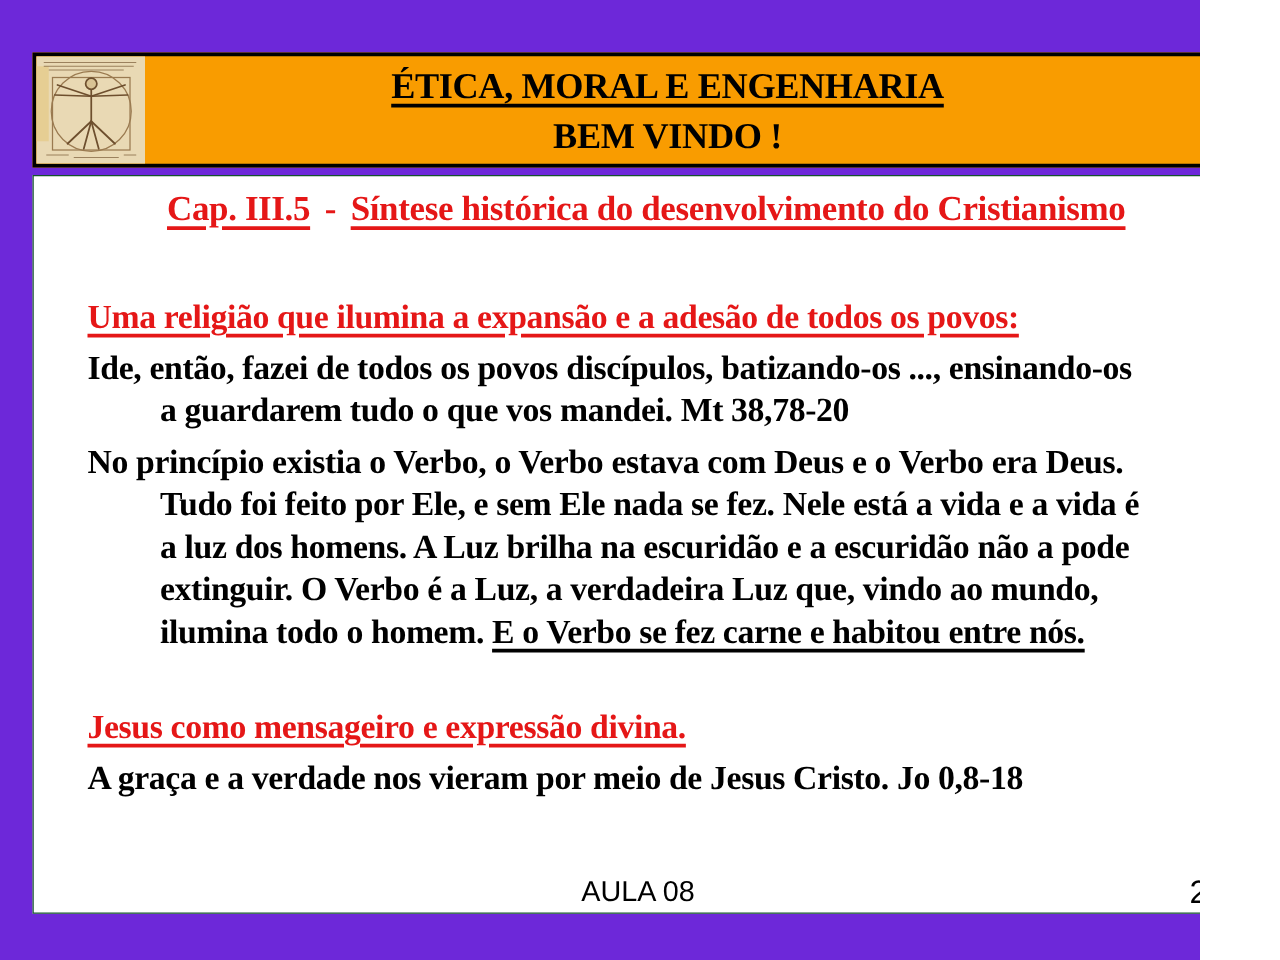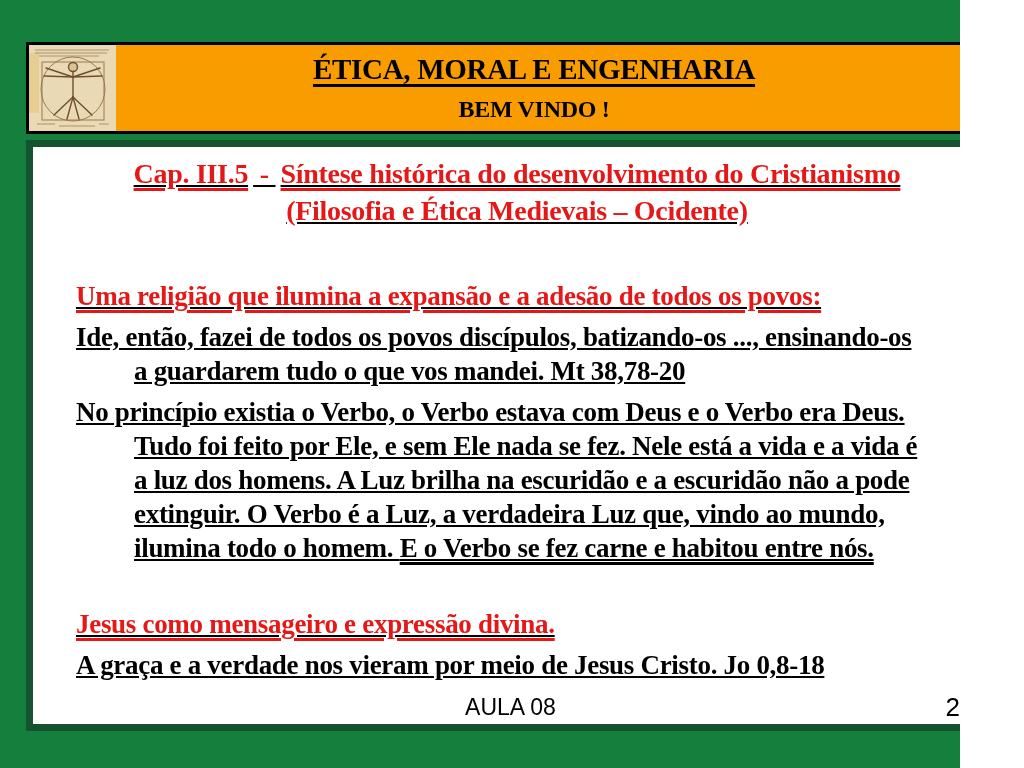--- a/index.html
+++ b/index.html
@@ -1,21 +1,21 @@
 <!DOCTYPE html>
 <html><head>
 <meta charset="utf-8">
 <style>
   * { margin: 0; padding: 0; box-sizing: border-box; }
   html, body { background: #ffffff; }
   .slide {
     position: relative;
     width: 960px;
     height: 768px;
-    background: #15803d;
+    background: #6d28d9;
     overflow: hidden;
     font-family: "Liberation Serif", serif;
   }
 
   
   .header-box {
     position: absolute;
     left: 26px; top: 42px;
     width: 969px; height: 92px;
     background: #f99c00;
@@ -43,36 +43,35 @@
     font-size: 29px;
     font-weight: bold;
     color: #000000;
     letter-spacing: -0.3px;
     text-decoration: underline;
     text-decoration-thickness: 3px;
     text-underline-offset: 5px;
     line-height: 38px;
   }
   .header-title-2 {
-    font-size: 24px;
+    font-size: 29px;
     font-weight: bold;
     color: #000000;
     letter-spacing: -0.3px;
     line-height: 36px;
   }
 
   
   .content-box {
     position: absolute;
     left: 26px; top: 140px;
     width: 969px; height: 591px;
     background: #ffffff;
-    border: 7px solid #14532d;
+    border: 1px solid #14532d;
     padding: 8px 30px 0 43px;
-    text-decoration: underline;
   }
   .heading { text-align: center; margin-bottom: 50px; }
   .heading-line1 {
     font-size: 28px;
     font-weight: bold;
     color: #e51717;
     line-height: 37px;
     letter-spacing: -0.3px;
   }
   .heading-line2 {
@@ -189,21 +188,20 @@
       <div class="header-title-2">BEM VINDO !</div>
     </div>
   </div>
 
   <div class="content-box">
 
     <div class="heading">
       <div class="heading-line1">
         <span class="u">Cap. III.5</span><span class="h-sep"> - </span><span class="u">Síntese histórica do desenvolvimento do Cristianismo</span>
       </div>
-      <div class="heading-line2">(Filosofia e Ética Medievais – Ocidente)</div>
     </div>
 
     <p class="para red"><span class="lines">Uma religião que ilumina a expansão e a adesão de todos os povos:</span></p>
 
     <p class="para"><span class="lines">Ide, então, fazei de todos os povos discípulos, batizando-os ..., ensinando-os
 a guardarem tudo o que vos mandei. Mt 38,78-20</span></p>
 
     <p class="para gap-after"><span class="lines">No princípio existia o Verbo, o Verbo estava com Deus e o Verbo era Deus.
 Tudo foi feito por Ele, e sem Ele nada se fez. Nele está a vida e a vida é
 a luz dos homens. A Luz brilha na escuridão e a escuridão não a pode

